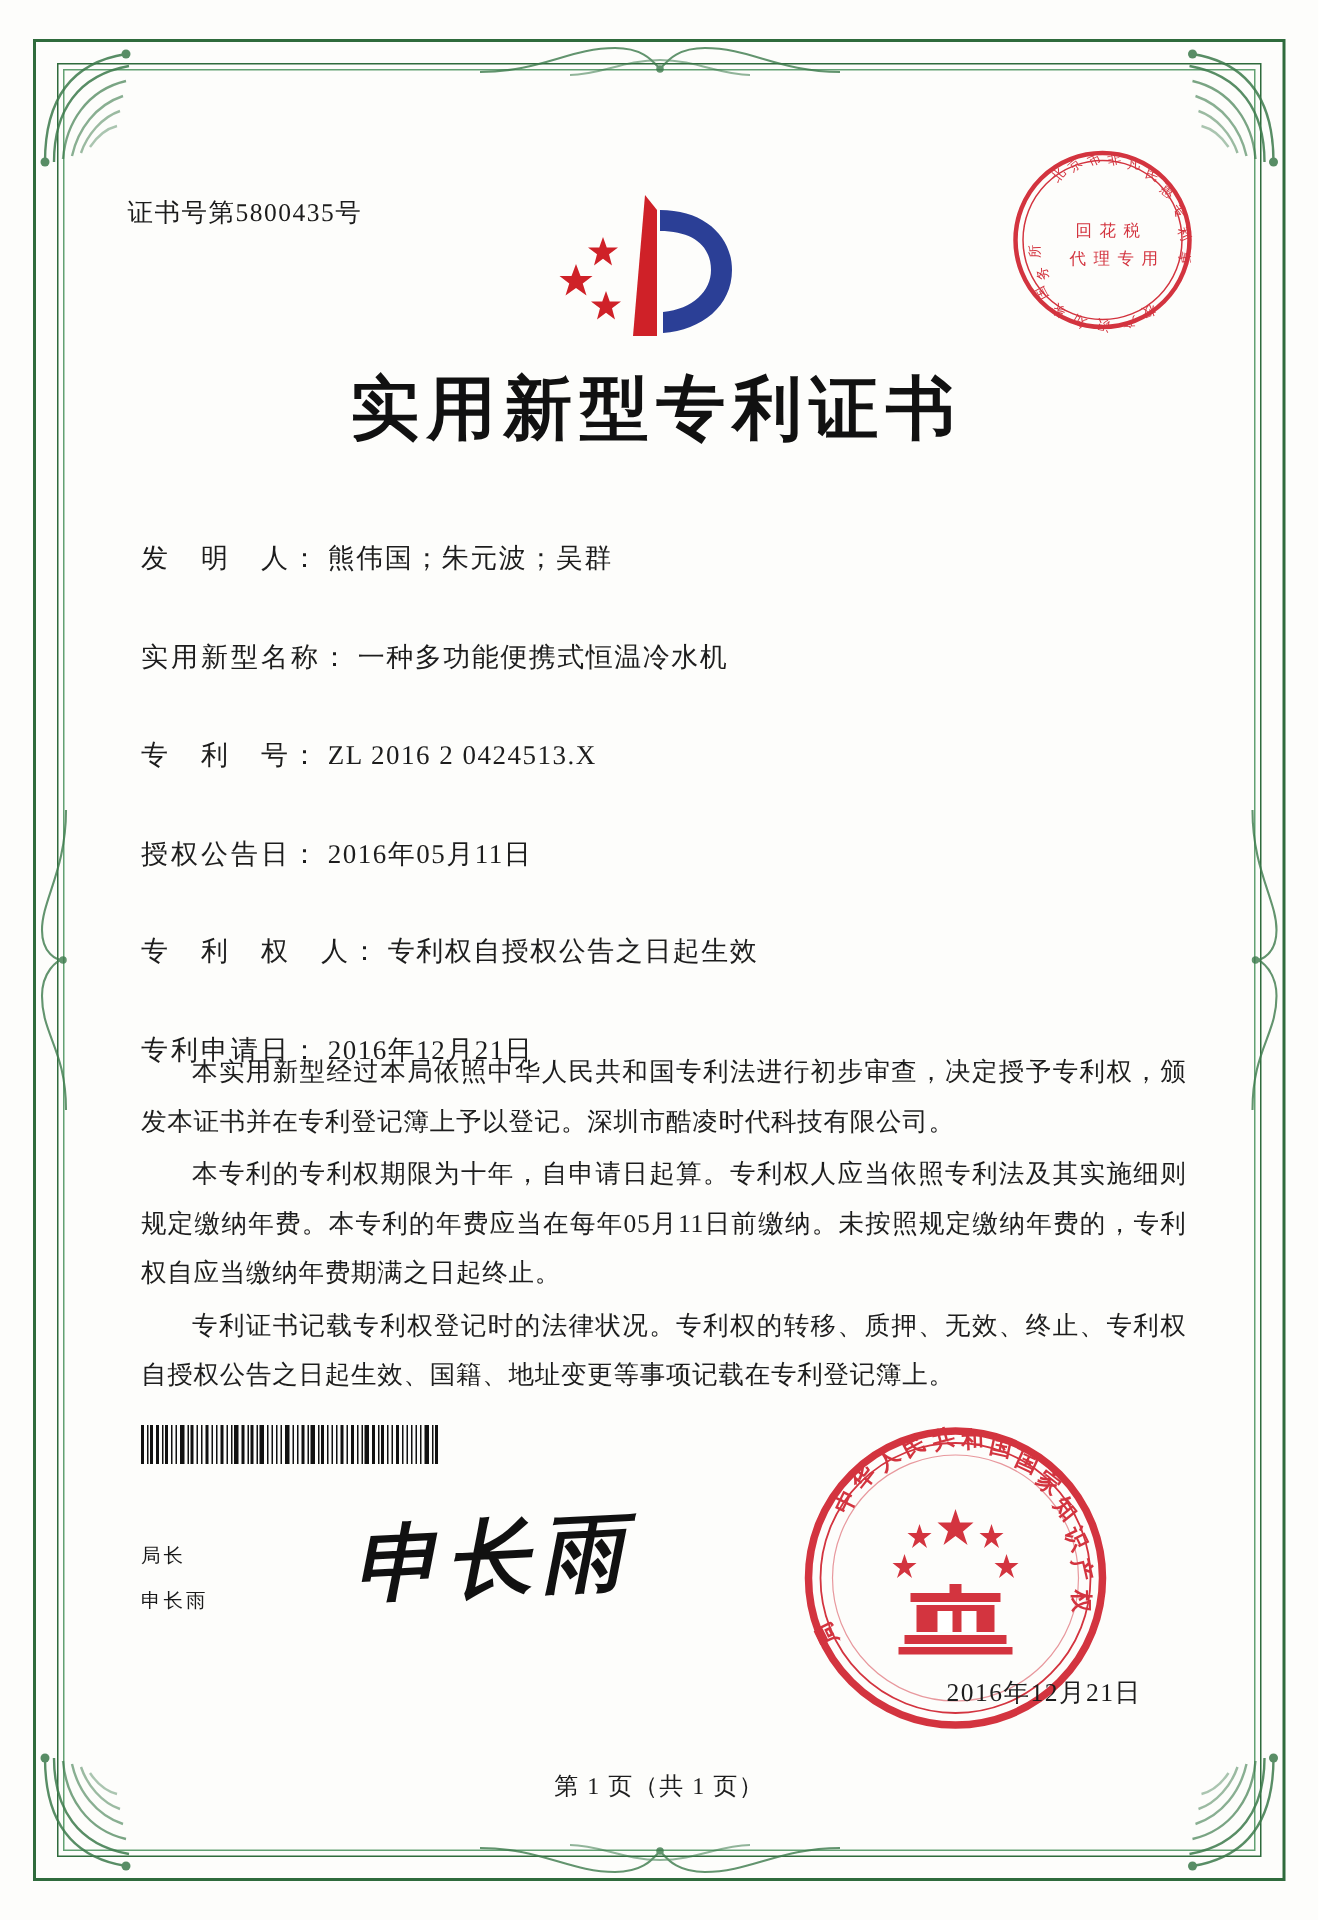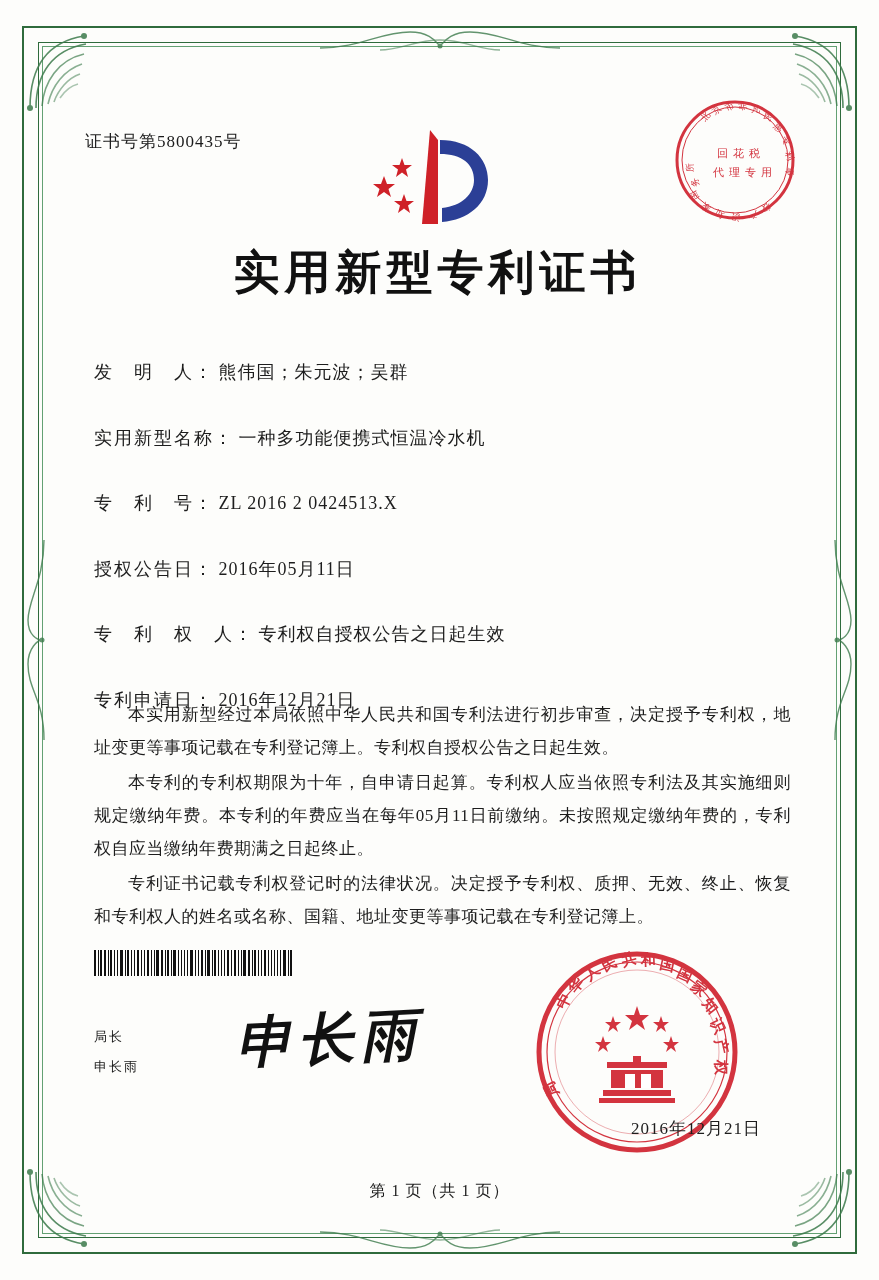--- a/index.html
+++ b/index.html
@@ -402,23 +402,23 @@
         <span class="field-label">专　利　权　人：</span>
         <span class="field-value">专利权自授权公告之日起生效</span>
       </div>
       <div class="field-row">
         <span class="field-label">专利申请日：</span>
         <span class="field-value">2016年12月21日</span>
       </div>
     </div>
 
     <div class="paragraphs">
-      <p>本实用新型经过本局依照中华人民共和国专利法进行初步审查，决定授予专利权，地址变更等事项记载在专利登记簿上。专利权自授权公告之日起生效。</p>
+      <p>本实用新型经过本局依照中华人民共和国专利法进行初步审查，决定授予专利权，颁发本证书并在专利登记簿上予以登记。深圳市酷凌时代科技有限公司。</p>
       <p>本专利的专利权期限为十年，自申请日起算。专利权人应当依照专利法及其实施细则规定缴纳年费。本专利的年费应当在每年05月11日前缴纳。未按照规定缴纳年费的，专利权自应当缴纳年费期满之日起终止。</p>
-      <p>专利证书记载专利权登记时的法律状况。决定授予专利权、质押、无效、终止、恢复和专利权人的姓名或名称、国籍、地址变更等事项记载在专利登记簿上。</p>
+      <p>专利证书记载专利权登记时的法律状况。专利权的转移、质押、无效、终止、专利权自授权公告之日起生效、国籍、地址变更等事项记载在专利登记簿上。</p>
     </div>
 
     <div class="barcode">
       <i style="width:3px"></i>
         <i style="width:1px"></i>
         <i style="width:2px"></i>
         <i style="width:4px"></i>
       <i style="width:1px"></i>
         <i style="width:3px"></i>
         <i style="width:1px"></i>

